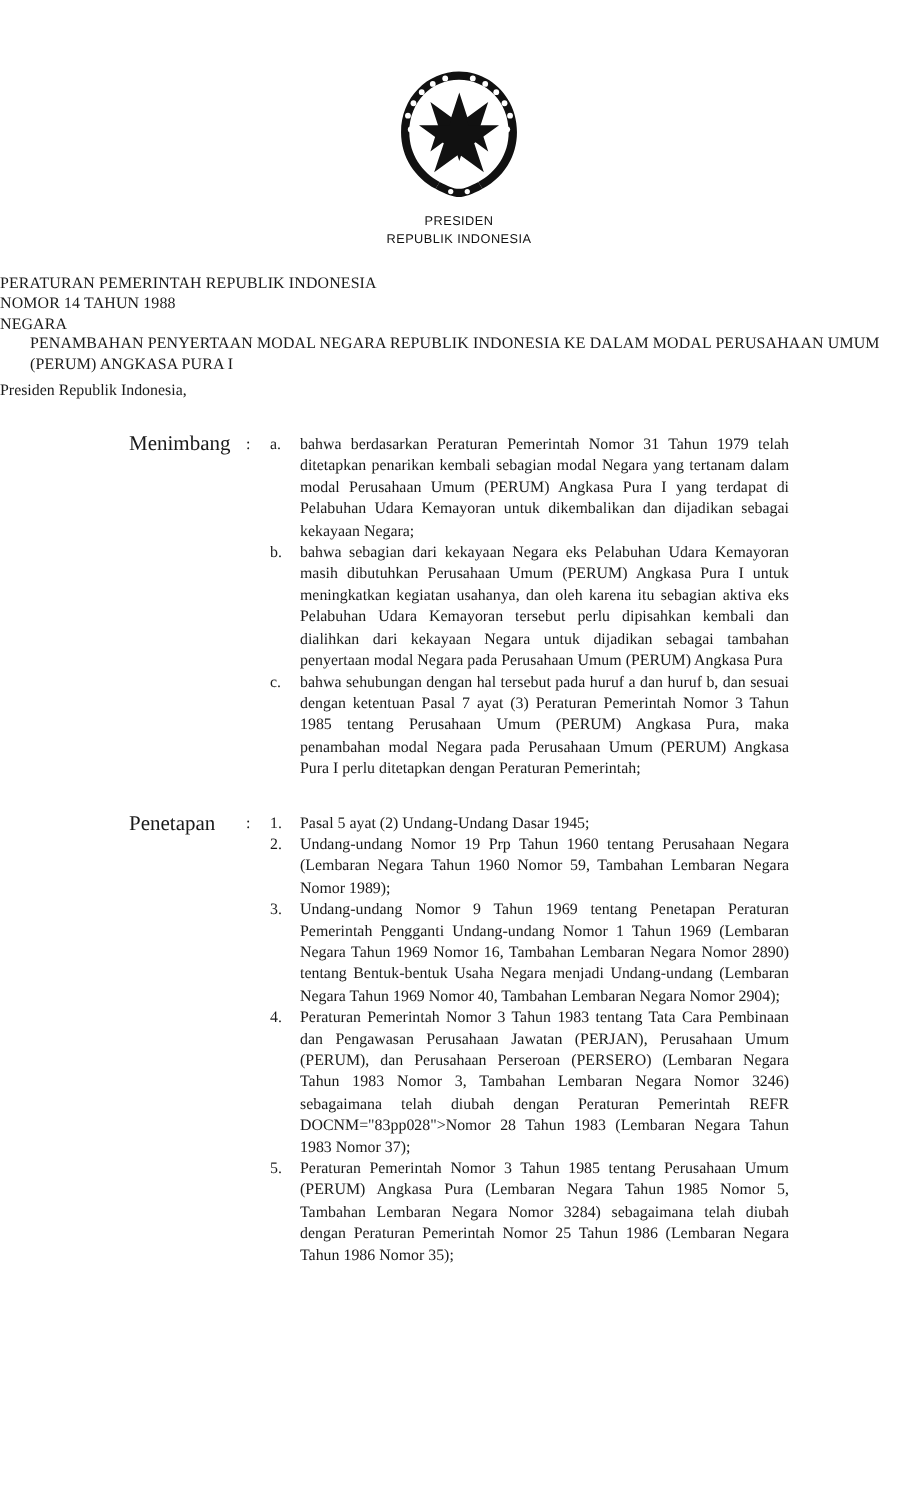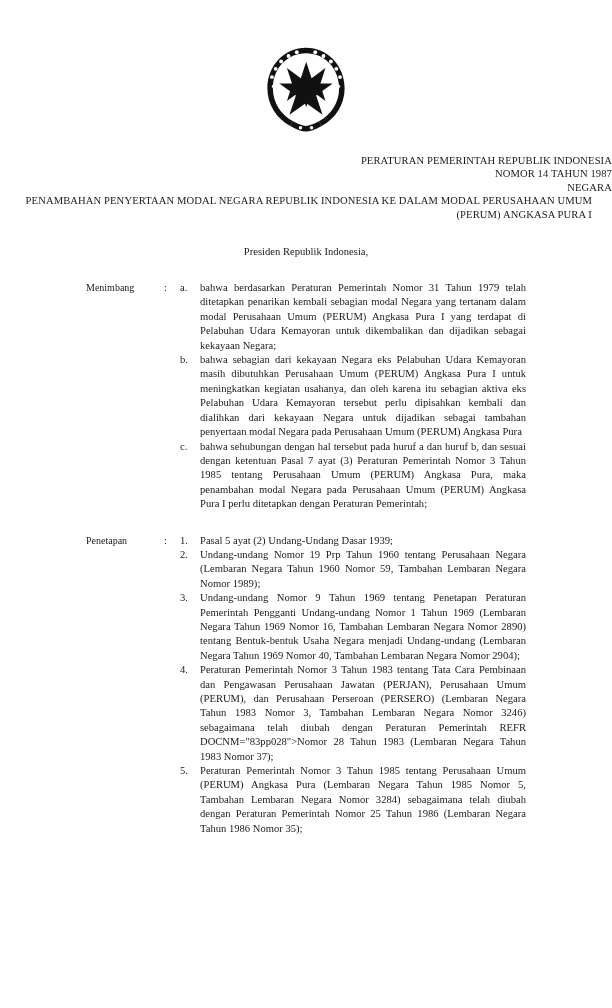--- a/index.html
+++ b/index.html
@@ -40,52 +40,51 @@
     font-family: "Liberation Sans", "DejaVu Sans", sans-serif;
     font-size: 8.5px;
     line-height: 11.5px;
     letter-spacing: 0.3px;
     color: #111;
   }
 
   
   .title-block {
     margin-top: 18px;
-    text-align: right;
+    text-align: left;
     font-size: 10.6px;
     line-height: 13.4px;
     letter-spacing: 0.1px;
   }
   .title-block .tline {
     white-space: nowrap;
   }
   .title-block .tline.wrapline {
     white-space: normal;
     padding: 0 20px;
   }
 
   .preamble {
-    margin-top: 24px;
-    text-align: center;
+    margin-top: 4px;
     font-size: 10.6px;
     line-height: 14px;
   }
 
   
   .clause {
     display: flex;
     align-items: flex-start;
     margin-top: 22px;
     padding-left: 86px;
     padding-right: 86px;
   }
   .clause-label {
     width: 78px;
     flex: 0 0 78px;
-    font-size: 10px;
+    font-size: 14px;
     line-height: 14.4px;
   }
   .clause-colon {
     width: 16px;
     flex: 0 0 16px;
     font-size: 10.6px;
     line-height: 14.4px;
   }
   .clause-items {
     flex: 1 1 auto;
@@ -155,25 +154,29 @@
           <circle cx="69" cy="13" r="2.1"></circle>
             <circle cx="60" cy="9" r="2.1"></circle>
           <circle cx="44" cy="91" r="1.9"></circle>
             <circle cx="56" cy="91" r="1.9"></circle>
         </g>
 
         <polygon points="50,17 59.4,45.9 83.8,28 74.4,56.9 99,57 74.4,57.1 83.8,86 59.4,68.1 50,97 40.6,68.1 16.2,86 25.6,57.1 1,57 25.6,56.9 16.2,28 40.6,45.9" transform="translate(0,-5) scale(0.62) translate(31,22)" fill="#111111"></polygon>
         <polygon points="50,22 57,43 79,43 61,56 68,77 50,64 32,77 39,56 21,43 43,43" fill="#111111"></polygon>
       </g>
     </svg>
+    <div class="emblem-caption">
+      <div>PRESIDEN</div>
+      <div>REPUBLIK INDONESIA</div>
+    </div>
   </div>
 
   <div class="title-block">
     <div class="tline">PERATURAN PEMERINTAH REPUBLIK INDONESIA</div>
-    <div class="tline">NOMOR 14 TAHUN 1987</div>
+    <div class="tline">NOMOR 14 TAHUN 1988</div>
     <div class="tline">NEGARA</div>
     <div class="tline wrapline">PENAMBAHAN PENYERTAAN MODAL NEGARA REPUBLIK INDONESIA KE DALAM MODAL PERUSAHAAN UMUM (PERUM) ANGKASA PURA I</div>
   </div>
 
   <div class="preamble">Presiden Republik Indonesia,</div>
 
   <div class="clause">
     <div class="clause-label">Menimbang</div>
     <div class="clause-colon">:</div>
     <div class="clause-items">
@@ -191,21 +194,21 @@
       </div>
     </div>
   </div>
 
   <div class="clause">
     <div class="clause-label">Penetapan</div>
     <div class="clause-colon">:</div>
     <div class="clause-items">
       <div class="item">
         <div class="item-marker">1.</div>
-        <div class="item-text nojustify">Pasal 5 ayat (2) Undang-Undang Dasar 1939;</div>
+        <div class="item-text nojustify">Pasal 5 ayat (2) Undang-Undang Dasar 1945;</div>
       </div>
       <div class="item">
         <div class="item-marker">2.</div>
         <div class="item-text">Undang-undang    Nomor  19  Prp  Tahun  1960  tentang Perusahaan Negara (Lembaran Negara Tahun 1960 Nomor 59, Tambahan Lembaran Negara Nomor 1989);</div>
       </div>
       <div class="item">
         <div class="item-marker">3.</div>
         <div class="item-text">Undang-undang  Nomor 9 Tahun 1969 tentang Penetapan Peraturan Pemerintah Pengganti Undang-undang  Nomor 1 Tahun 1969 (Lembaran Negara Tahun 1969 Nomor 16, Tambahan Lembaran Negara Nomor 2890) tentang Bentuk-bentuk Usaha Negara menjadi Undang-undang (Lembaran Negara Tahun 1969 Nomor 40, Tambahan Lembaran Negara Nomor 2904);</div>
       </div>
       <div class="item">

